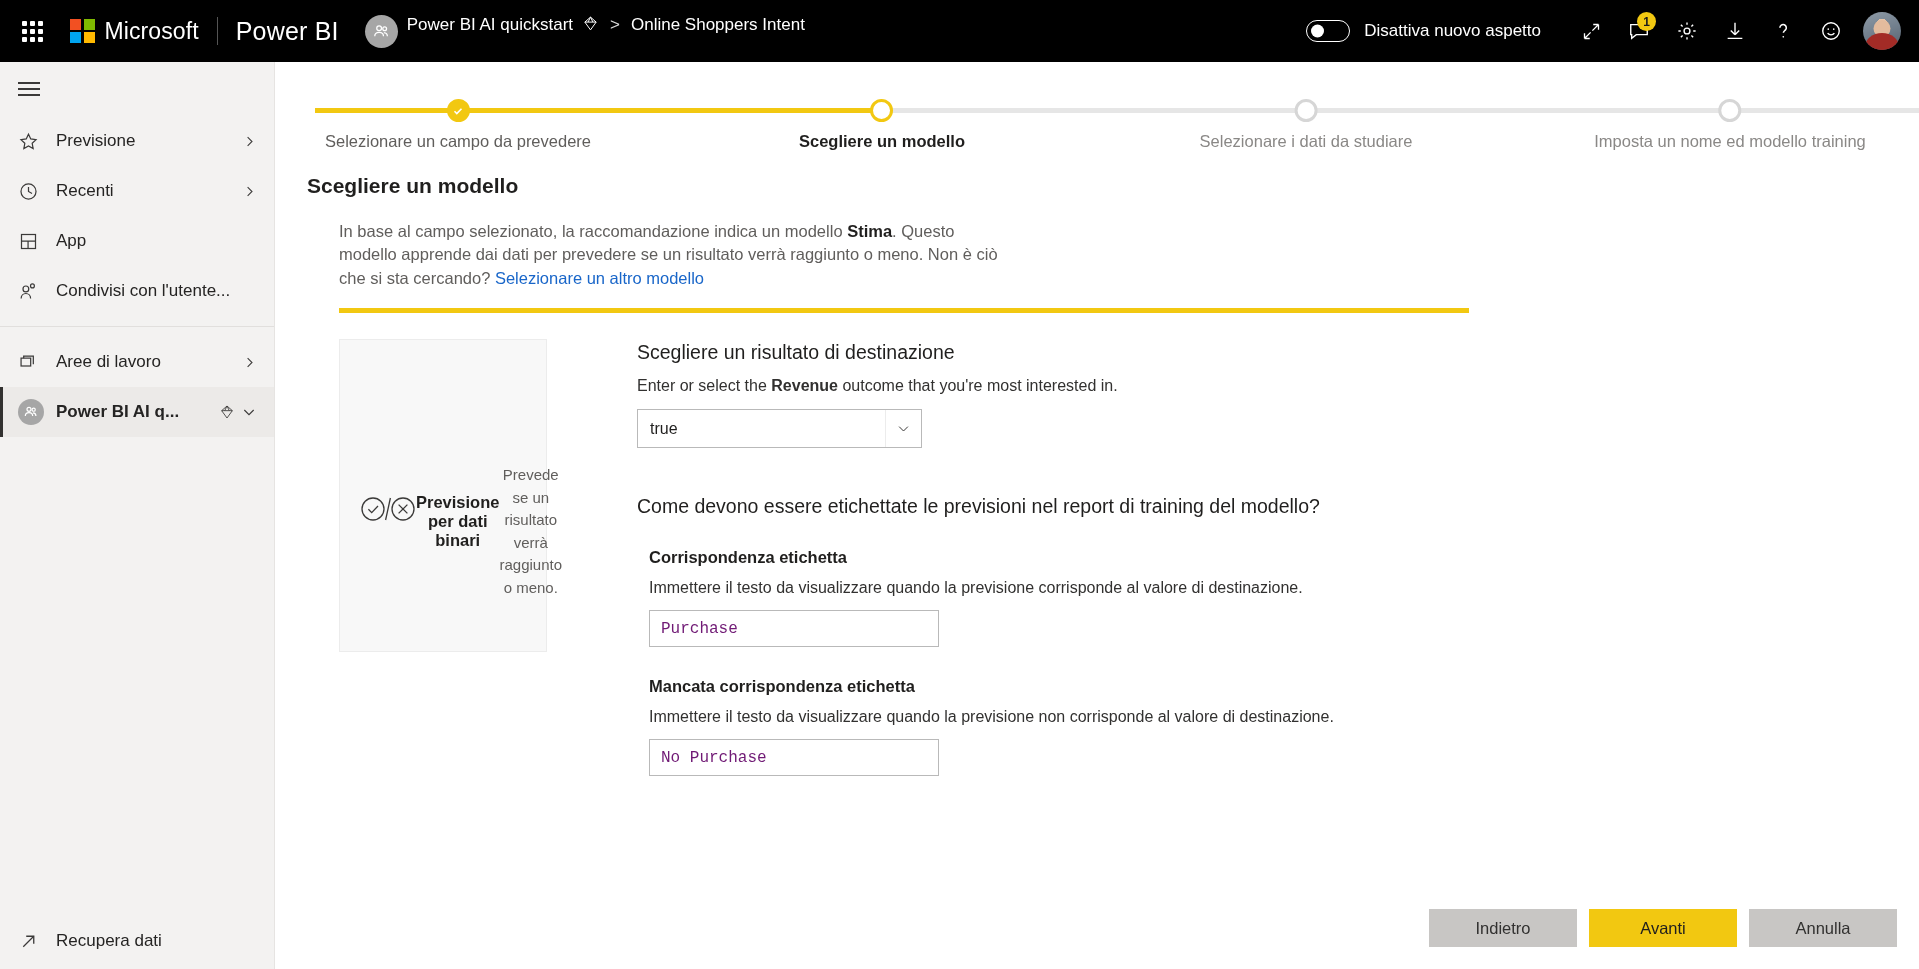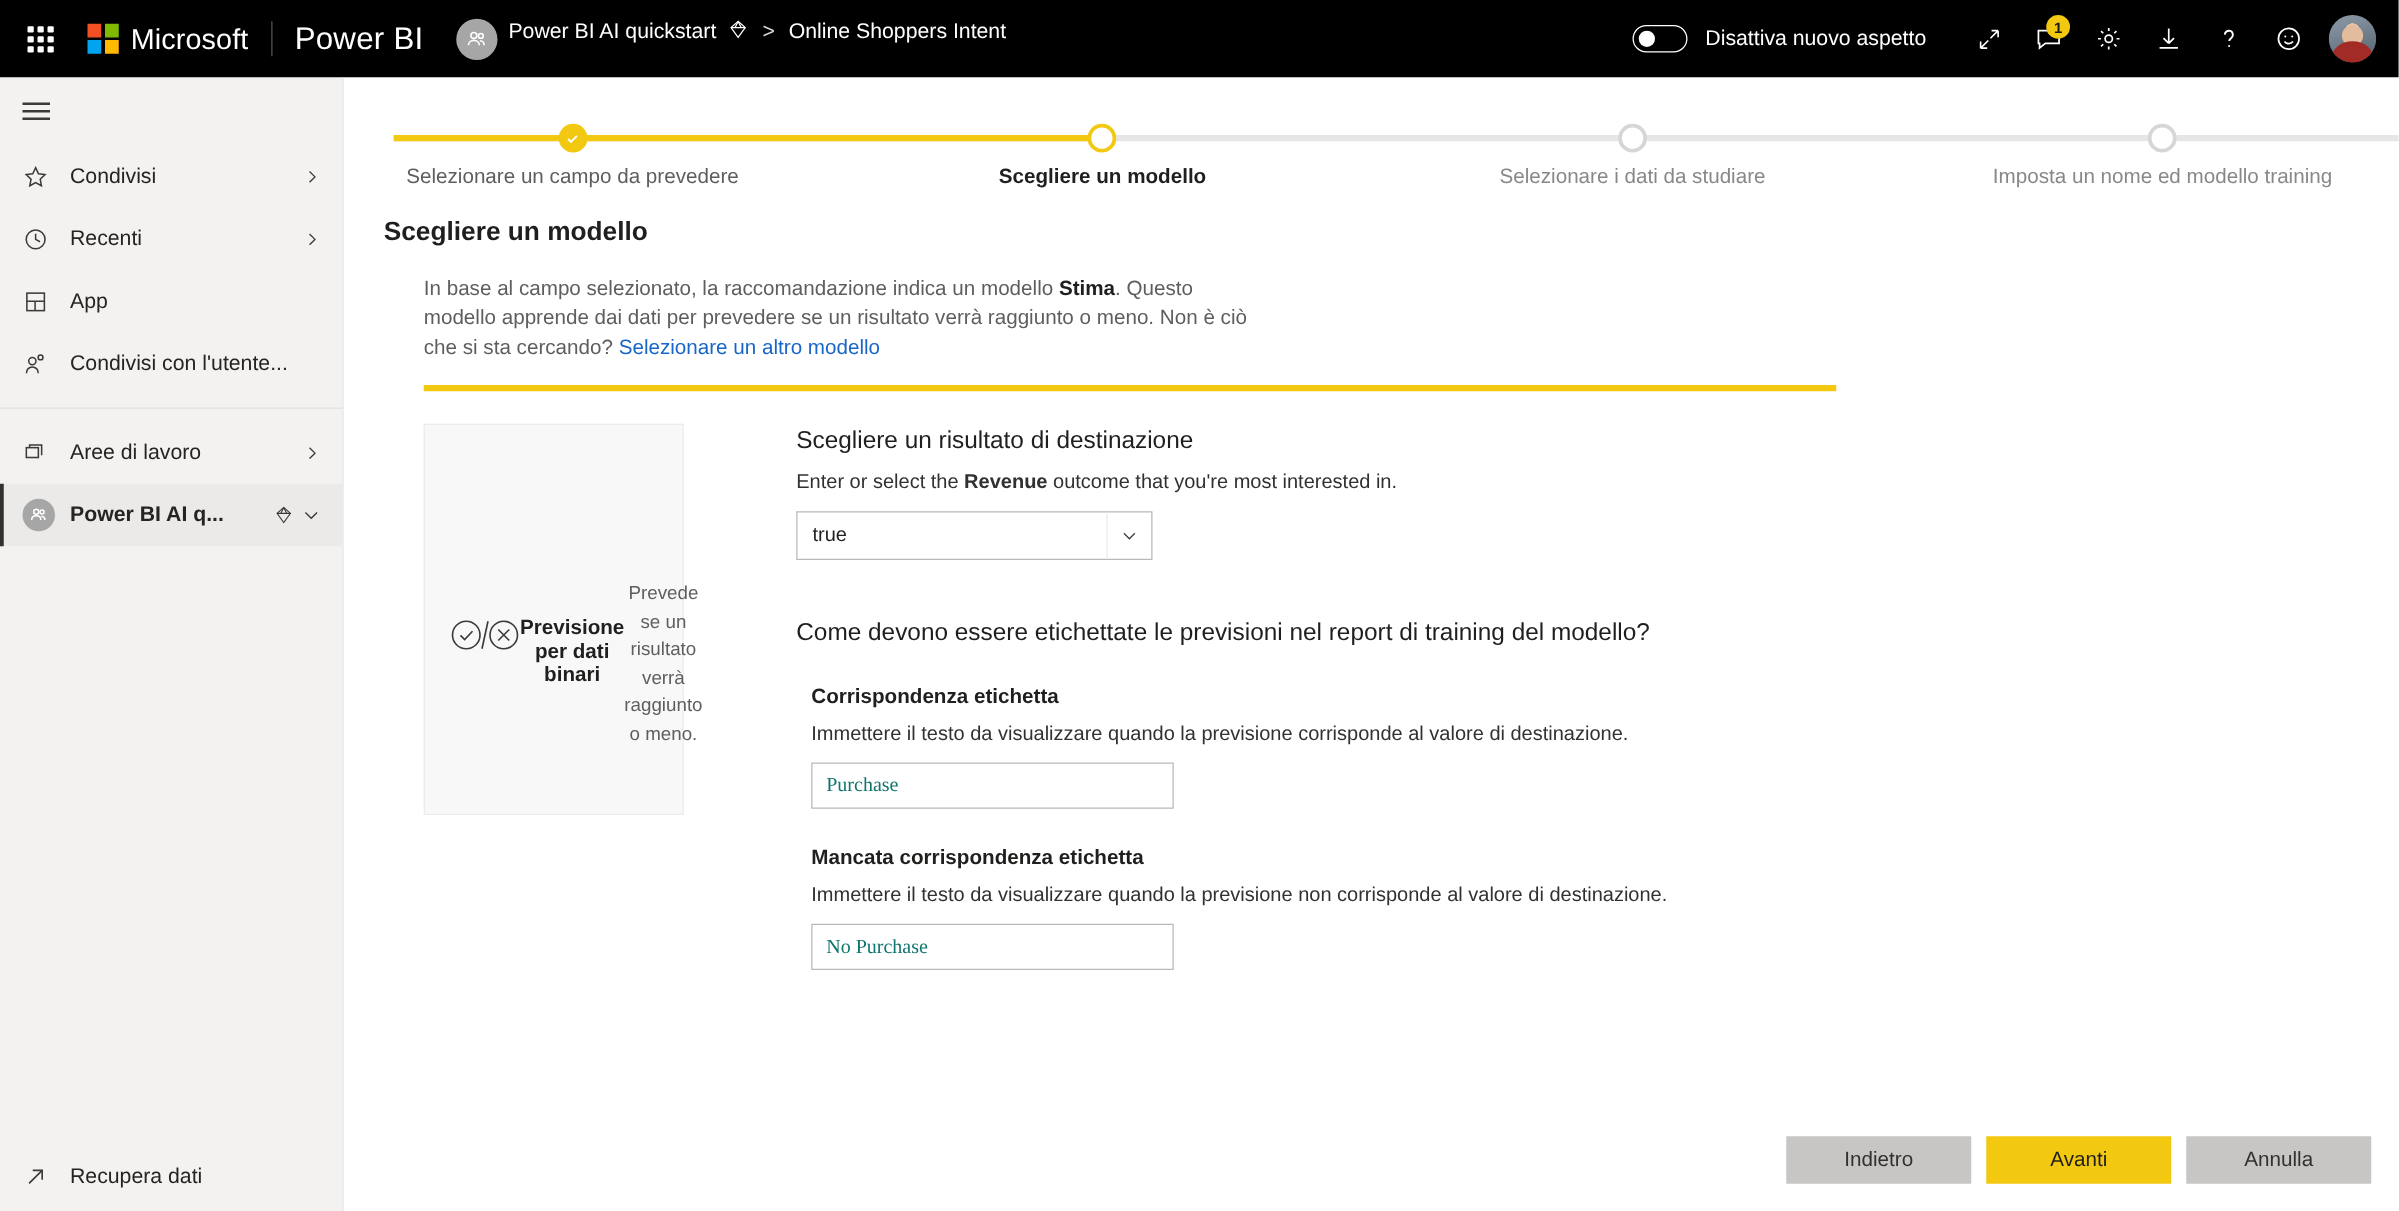--- a/index.html
+++ b/index.html
@@ -193,22 +193,22 @@
   }
 
   .section2 { margin-top: 47px; }
   .section2 h2 { font-size: 19.5px; font-weight: 400; color: #201f1e; }
   .field { margin-top: 30px; margin-left: 12px; }
   .field .flabel { font-size: 16.5px; font-weight: 700; color: #201f1e; }
   .field .fdesc { margin-top: 12px; font-size: 16px; color: #323130; }
   .field input[type=text] {
     margin-top: 13px; width: 290px; height: 37px;
     border: 1px solid #b9b9b9; background: #fff;
-    padding: 0 11px; font-size: 16px; color: #0f766e;
-    font-family: Liberation Serif, serif;
+    padding: 0 11px; font-size: 16px; color: #701a75;
+    font-family: Liberation Mono, monospace;
     outline: none;
   }
 
   
   .footer {
     position: absolute; right: 22px; bottom: 22px;
     display: flex; gap: 12px;
   }
   .btn {
     width: 148px; height: 38px; border: none; cursor: pointer;
@@ -341,21 +341,21 @@
           </div>
       </div>
 
 
       <div class="nav-item">
         <span class="nav-icon">
           <svg width="21" height="21" viewBox="0 0 24 24" fill="none" stroke="#3b3a39" stroke-width="1.4">
             <path d="M12 3.6l2.6 5.5 6 .8-4.4 4.2 1.1 6-5.3-2.9-5.3 2.9 1.1-6L3.4 9.9l6-.8z"></path>
           </svg>
         </span>
-        <span class="nav-label">Condivisi</span>
+        <span class="nav-label">Previsione</span>
         <span class="nav-chev">
           <svg width="15" height="15" viewBox="0 0 24 24" fill="none" stroke="#3b3a39" stroke-width="1.7">
               <path d="M9 5l7 7-7 7"></path>
             </svg>
         </span>
       </div>
 
       <div class="nav-item">
         <span class="nav-icon">
           <svg width="21" height="21" viewBox="0 0 24 24" fill="none" stroke="#3b3a39" stroke-width="1.4">

